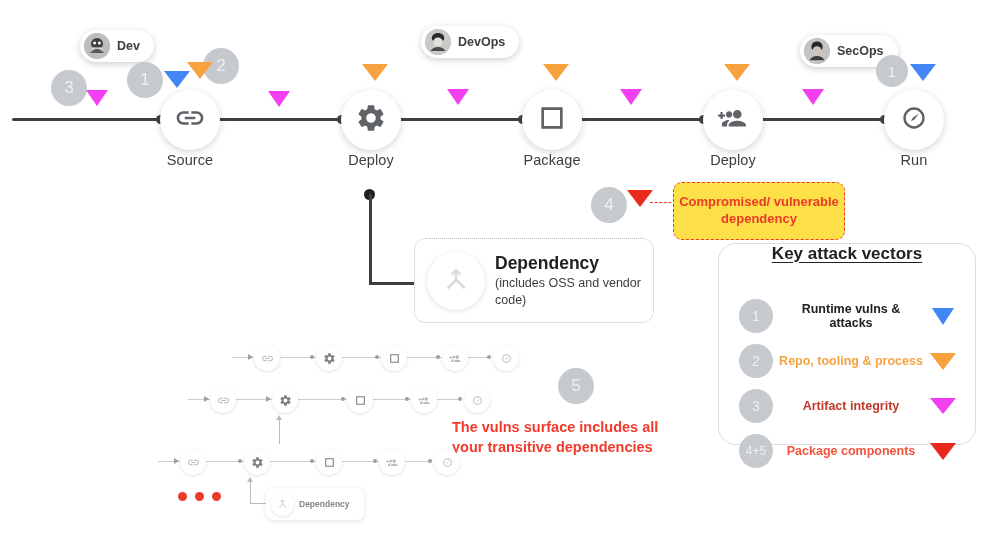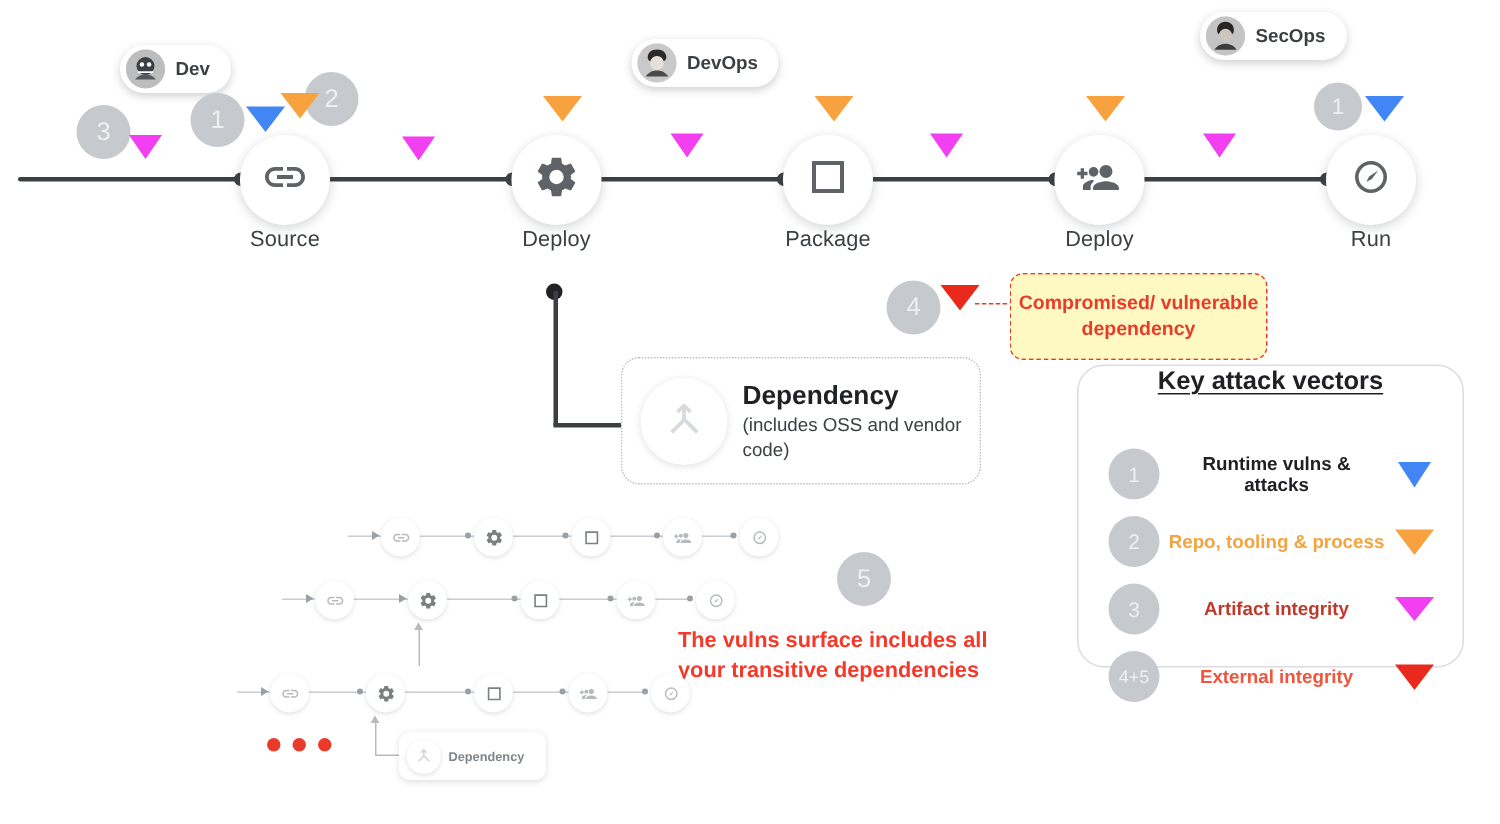--- a/index.html
+++ b/index.html
@@ -97,21 +97,21 @@
   .dep-sub{font-size:12.5px;color:#3c4043;line-height:1.35;margin-top:2px;}
 
   
   .elbow-v{position:absolute;left:369px;top:194px;width:2.5px;height:90px;background:#3c4043;}
   .elbow-h{position:absolute;left:369px;top:282px;width:48px;height:2.5px;background:#3c4043;}
   .elbow-cap{position:absolute;left:364px;top:189px;width:11px;height:11px;border-radius:50%;background:#202124;}
 
   
   .callout{
     position:absolute;left:673px;top:182px;width:170px;height:56px;
-    border:1.6px dashed #ea3b2a;border-radius:9px;background:#fef9c3;
+    border:1.6px dashed #ea3b2a;border-radius:9px;background:#fde047;
     display:flex;align-items:center;justify-content:center;text-align:center;
   }
   .callout span{font-size:13px;font-weight:700;color:#ea3b2a;line-height:1.3;}
   .callout-lead{
     position:absolute;left:650px;top:202px;width:26px;height:0;
     border-top:1.6px dashed #ea3b2a;
   }
 
   
   .mini{position:absolute;height:26px;}
@@ -258,21 +258,21 @@
       <svg viewBox="0 0 26 26">
           <circle cx="13" cy="13" r="13" fill="#c9c9c9"></circle>
           <path d="M13 4c4 0 6.2 2.3 6.2 5.2 0 1.6-.8 2.4-2 2.6H8.8c-1.2-.2-2-1-2-2.6C6.8 6.3 9 4 13 4z" fill="#2b2b2b"></path>
           <circle cx="13" cy="13" r="4.6" fill="#e6e0da"></circle>
           <path d="M5.5 22c1.6-2.6 4.3-4 7.5-4s5.9 1.4 7.5 4z" fill="#4a4a4a"></path>
         </svg>
     </span>
     <span class="name">DevOps</span>
   </div>
 
-  <div class="chip" style="left:800px;top:8px;">
+  <div class="chip" style="left:800px;top:35px;">
     <span class="avatar">
       <svg viewBox="0 0 26 26">
           <circle cx="13" cy="13" r="13" fill="#c4c4c4"></circle>
           <path d="M13 3.5c3.6 0 5.6 2.4 5.6 5.6 0 1.5-.6 2.6-1.7 3H9.1c-1.1-.4-1.7-1.5-1.7-3 0-3.2 2-5.6 5.6-5.6z" fill="#262626"></path>
           <circle cx="13" cy="12.6" r="4.4" fill="#cfc5be"></circle>
           <path d="M5.6 22.2c1.5-2.6 4.2-4.1 7.4-4.1s5.9 1.5 7.4 4.1z" fill="#3d3d3d"></path>
         </svg>
     </span>
     <span class="name">SecOps</span>
   </div>
@@ -480,20 +480,20 @@
     <div class="legend-row" style="top:142px;">
       <div class="bdg">3</div>
       <div class="txt" style="color:#c0392b">Artifact integrity</div>
       <div class="mk">
           <span class="tri tri-magenta"></span>
         </div>
     </div>
 
     <div class="legend-row" style="top:187px;align-items:center;">
       <div class="bdg small">4+5</div>
-      <div class="txt" style="color:#f2533c">External integrity</div>
+      <div class="txt" style="color:#f2533c">Package components</div>
       <div class="mk">
           <span class="tri tri-red"></span>
         </div>
     </div>
   </div>
 
 </div>
 
 </body></html>

